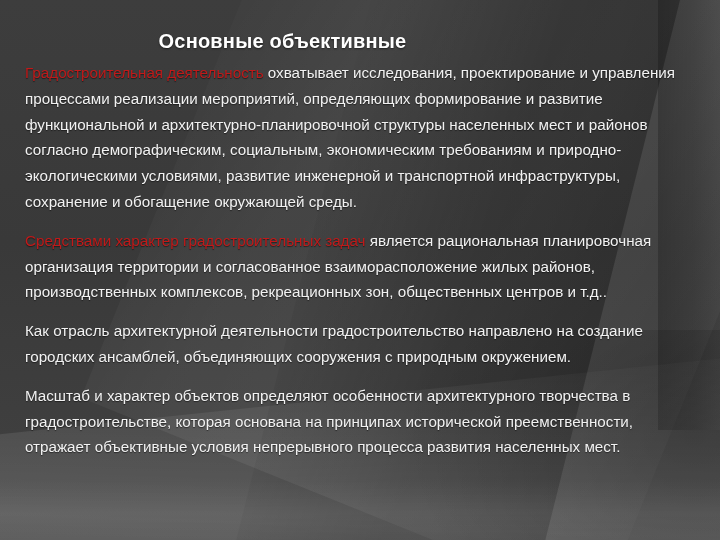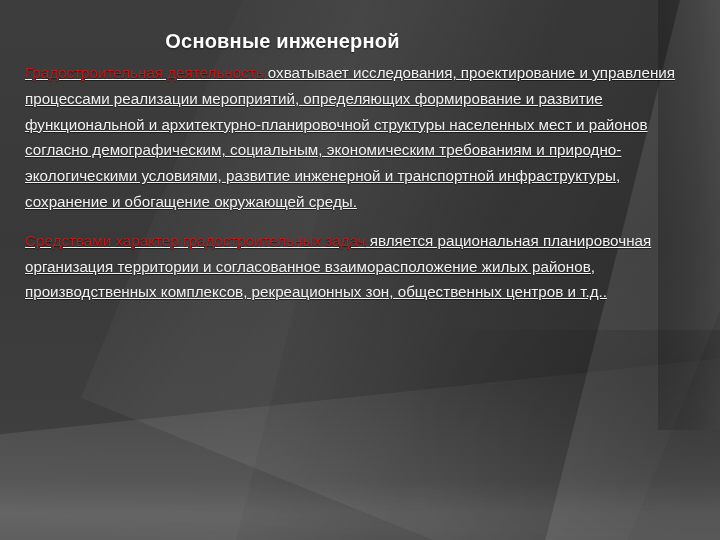--- a/index.html
+++ b/index.html
@@ -97,21 +97,20 @@
     left: 25px;
     top: 60px;
     width: 668px;
   }
   .para {
     color: #f2f2f2;
     font-size: 15.2px;
     line-height: 25.8px;
     margin: 0 0 12px 0;
     text-shadow: 0 1px 1px rgba(0,0,0,0.5);
-    text-decoration: underline;
   }
   .para.p2 { margin-top: 13px; }
   .para.p3 { margin-top: 13px; }
   .para.p4 { margin-top: 13px; }
   .hl {
     color: #bf1a1a;
   }
 </style>
 </head>
 <body>
@@ -121,29 +120,35 @@
   <div class="bg-base"></div>
   <div class="bg-diag-light"></div>
   <div class="bg-diag-dark"></div>
   <div class="bg-vband"></div>
   <div class="bg-lower-sweep"></div>
   <div class="bg-bottom-glow"></div>
   <div class="bg-corner-dark"></div>
 
   <div class="content">
 
-    <div class="slide-title">Основные инженерной</div>
+    <div class="slide-title">Основные объективные</div>
 
     <div class="body-block">
 
       <p class="para p1">
         <span class="hl">Градостроительная деятельность</span><span> охватывает исследования, проектирование и управления процессами реализации мероприятий, определяющих формирование и развитие функциональной и архитектурно-планировочной структуры населенных мест и районов согласно демографическим, социальным, экономическим требованиям и природно-экологическими условиями, развитие инженерной и транспортной инфраструктуры, сохранение и обогащение окружающей среды.</span>
       </p>
 
       <p class="para p2">
         <span class="hl">Средствами характер градостроительных задач</span><span> является рациональная планировочная организация территории и согласованное взаиморасположение жилых районов, производственных комплексов, рекреационных зон, общественных центров и т.д..</span>
       </p>
 
+      <p class="para p3">
+        <span>Как отрасль архитектурной деятельности градостроительство направлено на создание городских ансамблей, объединяющих сооружения с природным окружением.</span>
+      </p>
 
+      <p class="para p4">
+        <span>Масштаб и характер объектов определяют особенности архитектурного творчества в градостроительстве, которая основана на принципах исторической преемственности, отражает объективные условия непрерывного процесса развития населенных мест.</span>
+      </p>
 
     </div>
   </div>
 </div>
 
 </body></html>

